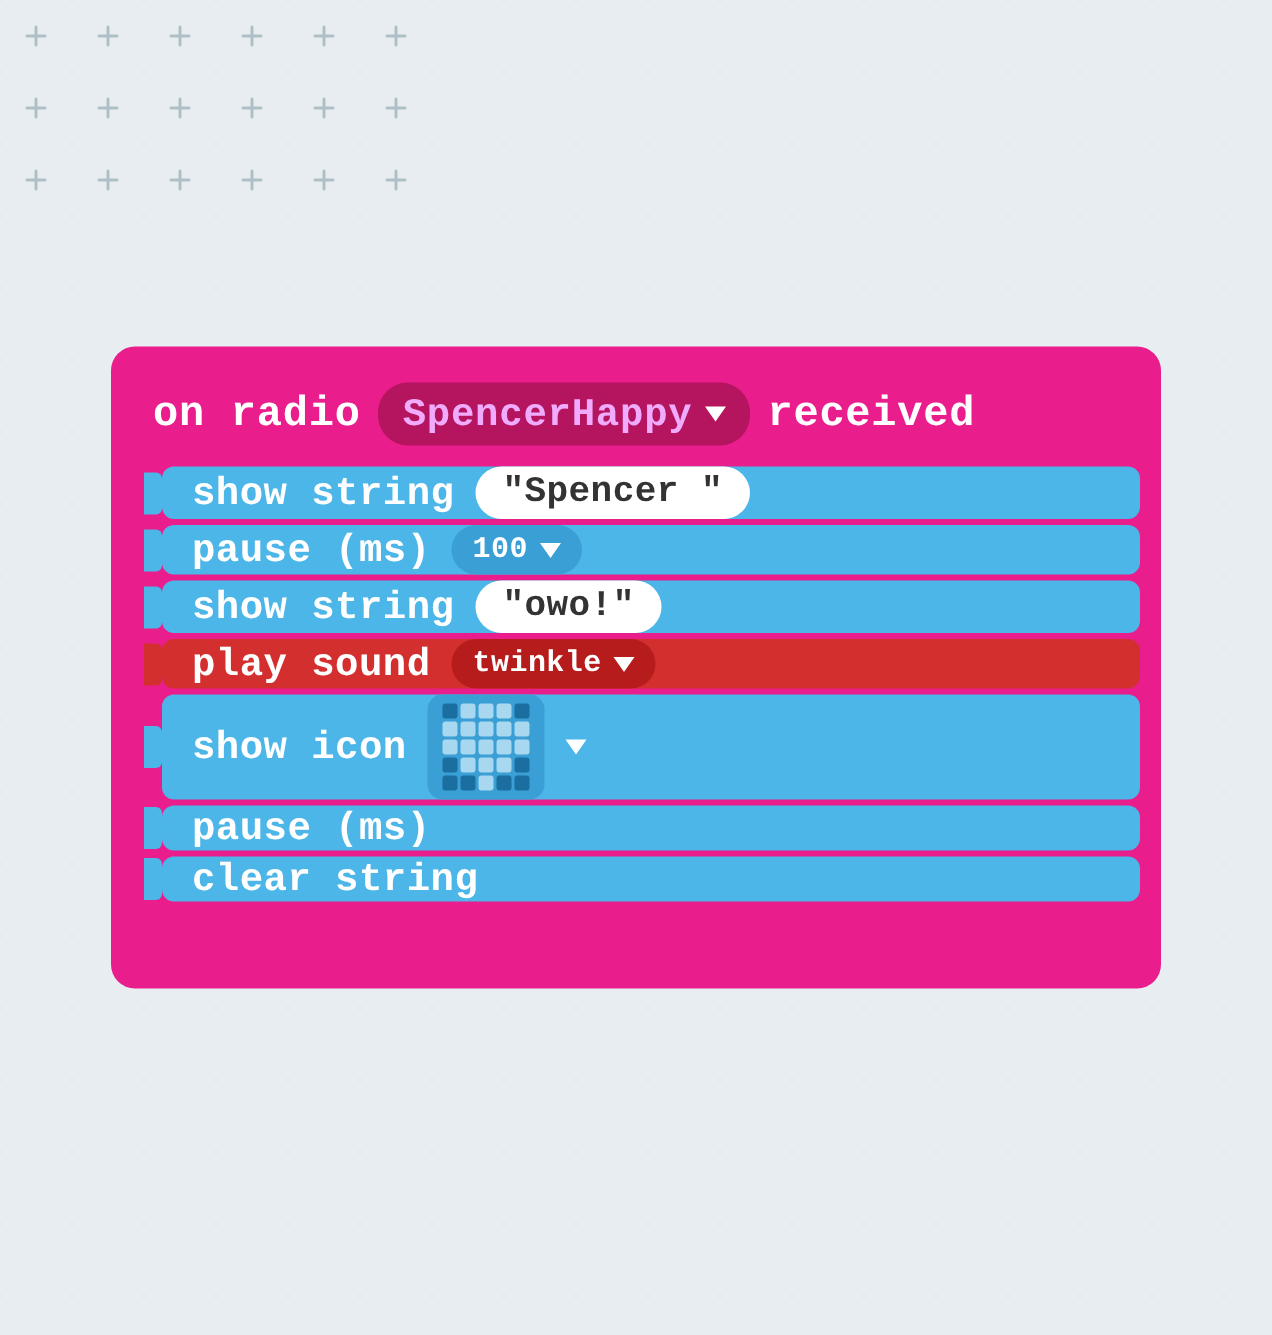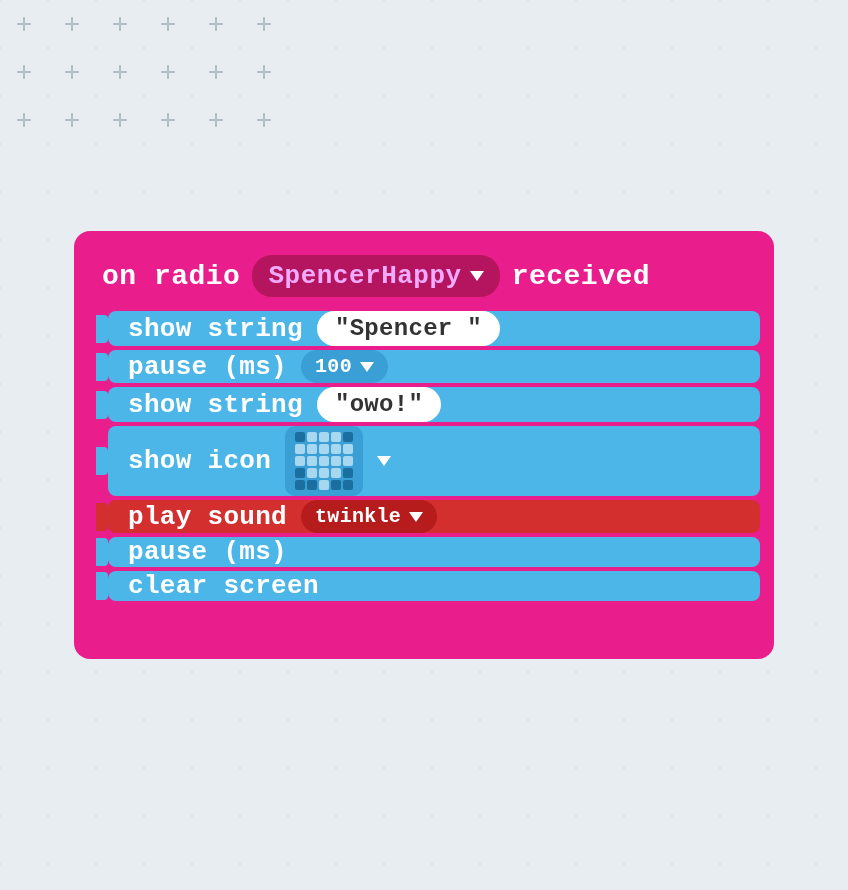--- a/index.html
+++ b/index.html
@@ -243,67 +243,67 @@
         </div>
       </div>
 
       <div class="block">
         <span>show string</span>
         <div class="string-pill">
           <span>"owo!"</span>
         </div>
       </div>
 
-      <div class="block">
-        <span>show icon</span>
-        <div class="icon-grid" id="icon-grid-el">
-
-        <div class="icon-grid-dot"></div>
-            <div class="icon-grid-dot lit"></div>
-            <div class="icon-grid-dot lit"></div>
-            <div class="icon-grid-dot lit"></div>
-            <div class="icon-grid-dot"></div>
-            <div class="icon-grid-dot lit"></div>
-            <div class="icon-grid-dot lit"></div>
-            <div class="icon-grid-dot lit"></div>
-            <div class="icon-grid-dot lit"></div>
-            <div class="icon-grid-dot lit"></div>
-            <div class="icon-grid-dot lit"></div>
-            <div class="icon-grid-dot lit"></div>
-            <div class="icon-grid-dot lit"></div>
-            <div class="icon-grid-dot lit"></div>
-            <div class="icon-grid-dot lit"></div>
-            <div class="icon-grid-dot"></div>
-            <div class="icon-grid-dot lit"></div>
-            <div class="icon-grid-dot lit"></div>
-            <div class="icon-grid-dot lit"></div>
-            <div class="icon-grid-dot"></div>
-            <div class="icon-grid-dot"></div>
-            <div class="icon-grid-dot"></div>
-            <div class="icon-grid-dot lit"></div>
-            <div class="icon-grid-dot"></div>
-            <div class="icon-grid-dot"></div>
-          </div>
-        <span class="caret"></span>
-      </div>
-
       <div class="block red-block">
         <span>play sound</span>
         <div class="block-dropdown">
           <span>twinkle</span>
           <span class="caret"></span>
         </div>
       </div>
 
       <div class="block">
+        <span>show icon</span>
+        <div class="icon-grid" id="icon-grid-el">
+
+        <div class="icon-grid-dot"></div>
+            <div class="icon-grid-dot lit"></div>
+            <div class="icon-grid-dot lit"></div>
+            <div class="icon-grid-dot lit"></div>
+            <div class="icon-grid-dot"></div>
+            <div class="icon-grid-dot lit"></div>
+            <div class="icon-grid-dot lit"></div>
+            <div class="icon-grid-dot lit"></div>
+            <div class="icon-grid-dot lit"></div>
+            <div class="icon-grid-dot lit"></div>
+            <div class="icon-grid-dot lit"></div>
+            <div class="icon-grid-dot lit"></div>
+            <div class="icon-grid-dot lit"></div>
+            <div class="icon-grid-dot lit"></div>
+            <div class="icon-grid-dot lit"></div>
+            <div class="icon-grid-dot"></div>
+            <div class="icon-grid-dot lit"></div>
+            <div class="icon-grid-dot lit"></div>
+            <div class="icon-grid-dot lit"></div>
+            <div class="icon-grid-dot"></div>
+            <div class="icon-grid-dot"></div>
+            <div class="icon-grid-dot"></div>
+            <div class="icon-grid-dot lit"></div>
+            <div class="icon-grid-dot"></div>
+            <div class="icon-grid-dot"></div>
+          </div>
+        <span class="caret"></span>
+      </div>
+
+      <div class="block">
         <span>pause (ms)</span>
       </div>
 
       <div class="block">
-        <span>clear screen</span>
+        <span>clear string</span>
       </div>
 
     </div>
 
     <div class="bottom-bar"></div>
 
   </div>
 </div>
 
 </body></html>

